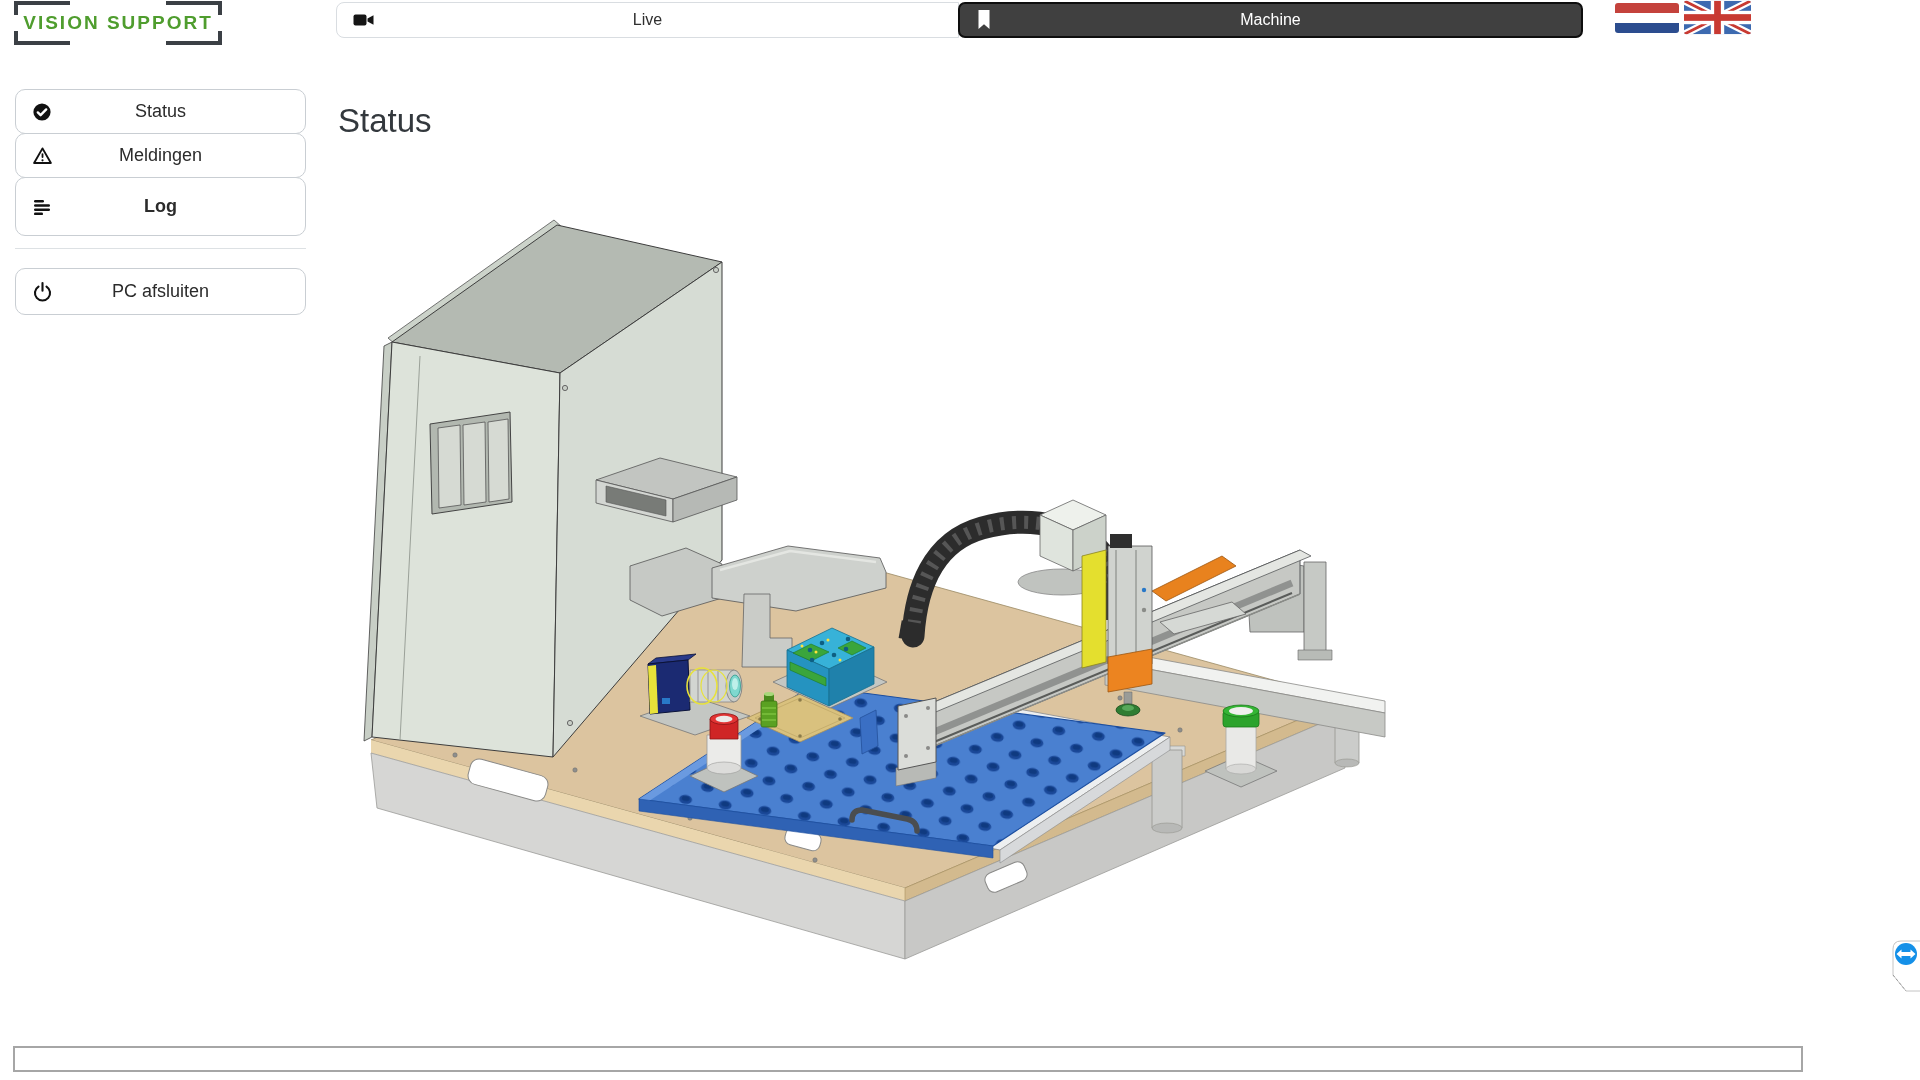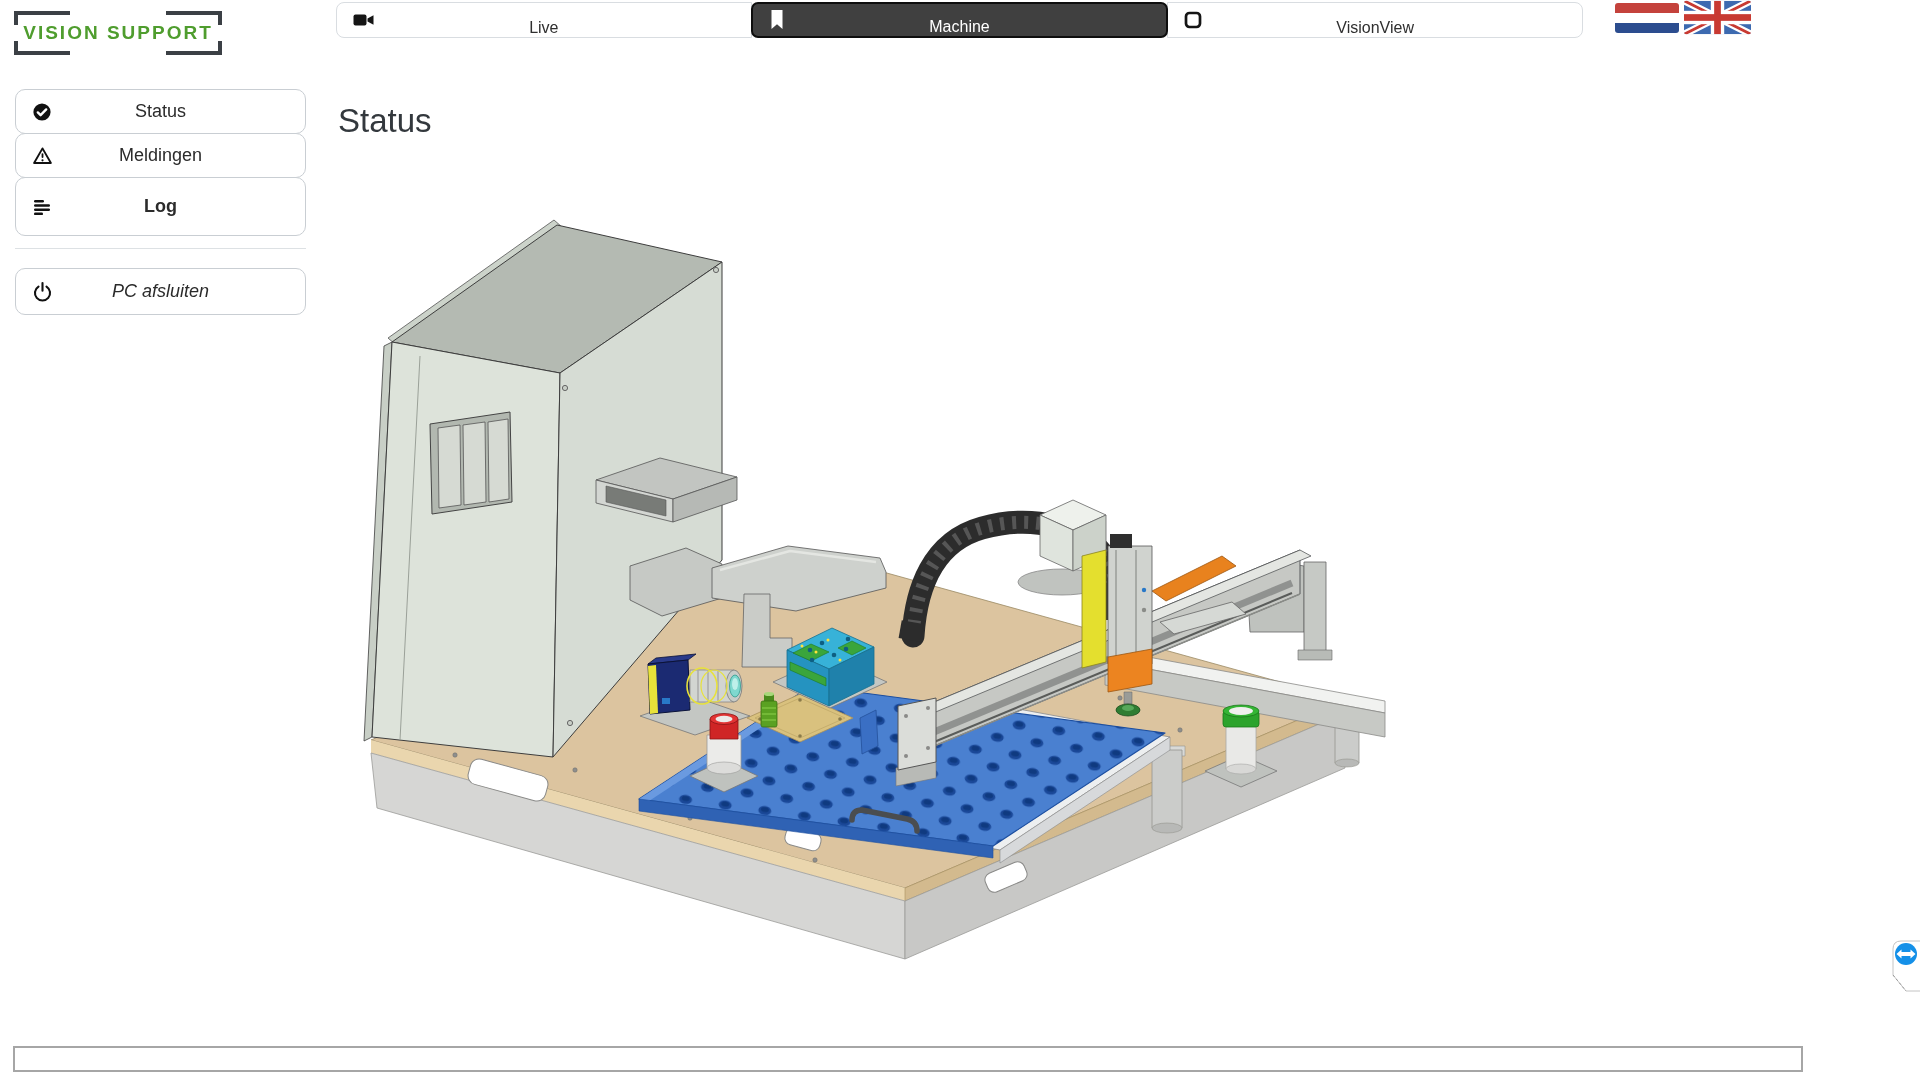--- a/index.html
+++ b/index.html
@@ -1,32 +1,32 @@
 <!DOCTYPE html>
 <html><head>
 <meta charset="utf-8">
 <style>
   html,body{margin:0;padding:0;background:#fff;}
   .screen{position:relative;width:1920px;height:1080px;background:#fff;overflow:hidden;
           font-family:"Liberation Sans", sans-serif;color:#2b2b2b;}
 
   
-  .logo{position:absolute;left:14px;top:11px;width:208px;height:44px;}
+  .logo{position:absolute;left:14px;top:1px;width:208px;height:44px;}
   .logo .corner{position:absolute;width:52px;height:10px;}
   .logo .tl{left:0;top:0;border-left:4px solid #3b4045;border-top:4px solid #3b4045;}
   .logo .bl{left:0;bottom:0;border-left:4px solid #3b4045;border-bottom:4px solid #3b4045;}
   .logo .tr{right:0;top:0;border-right:4px solid #3b4045;border-top:4px solid #3b4045;}
   .logo .br{right:0;bottom:0;border-right:4px solid #3b4045;border-bottom:4px solid #3b4045;}
   .logo .ltext{position:absolute;left:0;right:0;top:50%;transform:translateY(-50%);
                text-align:center;font-size:19px;font-weight:700;letter-spacing:2px;color:#4f9d2e;}
 
   
   .tabs{position:absolute;left:336px;top:2px;width:1247px;height:36px;display:flex;}
   .tab{flex:1;margin-left:-1px;border:1px solid #d9dde1;background:#fff;position:relative;
-       display:flex;align-items:flex-end;justify-content:center;font-size:16px;color:#2f2f2f;
+       display:flex;align-items:center;justify-content:center;font-size:16px;color:#2f2f2f;
        box-sizing:border-box;cursor:pointer;}
   .tab:first-child{margin-left:0;border-radius:8px 0 0 8px;}
   .tab:last-child{border-radius:0 8px 8px 0;}
   .tab.active{background:#404040;color:#fff;border:2px solid #0e0e0e;border-radius:7px;z-index:2;}
   .ticon{position:absolute;left:16px;top:50%;transform:translateY(-50%);display:flex;}
 
   
   .flag-nl{position:absolute;left:1615px;top:3px;width:64px;height:30px;border-radius:3px;
            overflow:hidden;cursor:pointer;}
   .flag-nl div{height:10px;}
@@ -74,28 +74,20 @@
       <span>Live</span>
     </div>
     <div class="tab active">
       <span class="ticon">
         <svg width="16" height="22" viewBox="0 0 16 22">
             <path d="M2.5 1 h11 v19 l-5.5 -4.8 -5.5 4.8 Z" fill="#fff"></path>
           </svg>
       </span>
       <span>Machine</span>
     </div>
-    <div class="tab">
-      <span class="ticon">
-        <svg width="18" height="18" viewBox="0 0 18 18">
-            <rect x="2" y="2" width="14" height="14" rx="3.5" fill="none" stroke="#151515" stroke-width="2.7"></rect>
-          </svg>
-      </span>
-      <span>VisionView</span>
-    </div>
   </div>
 
   <div class="flag-nl">
     <div style="background:#c4423c"></div>
     <div style="background:#ffffff"></div>
     <div style="background:#2c4d8f"></div>
   </div>
   <div class="flag-uk">
     <svg width="67" height="35" viewBox="0 0 60 30">
       <defs>
@@ -139,21 +131,21 @@
       <svg width="20" height="20" viewBox="0 0 20 20">
           <rect x="2" y="3" width="10" height="2.5" rx="1.2" fill="#111"></rect>
           <rect x="2" y="7.2" width="16" height="2.5" rx="1.2" fill="#111"></rect>
           <rect x="2" y="11.4" width="16" height="2.5" rx="1.2" fill="#111"></rect>
           <rect x="2" y="15.6" width="9" height="2.5" rx="1.2" fill="#111"></rect>
         </svg>
     </span>
     <span>Log</span>
   </div>
   <div class="side-divider"></div>
-  <div class="side-btn" style="top:268px;height:47px;font-style:italic;">
+  <div class="side-btn" style="top:268px;height:47px;">
     <span class="sicon">
       <svg width="21" height="21" viewBox="0 0 20 20">
           <path d="M6.2 4.8 A7.2 7.2 0 1 0 13.8 4.8" fill="none" stroke="#111" stroke-width="2" stroke-linecap="round"></path>
           <line x1="10" y1="1.4" x2="10" y2="8.8" stroke="#111" stroke-width="2" stroke-linecap="round"></line>
         </svg>
     </span>
     <span>PC afsluiten</span>
   </div>
 
   <div class="page-title">Status</div>

